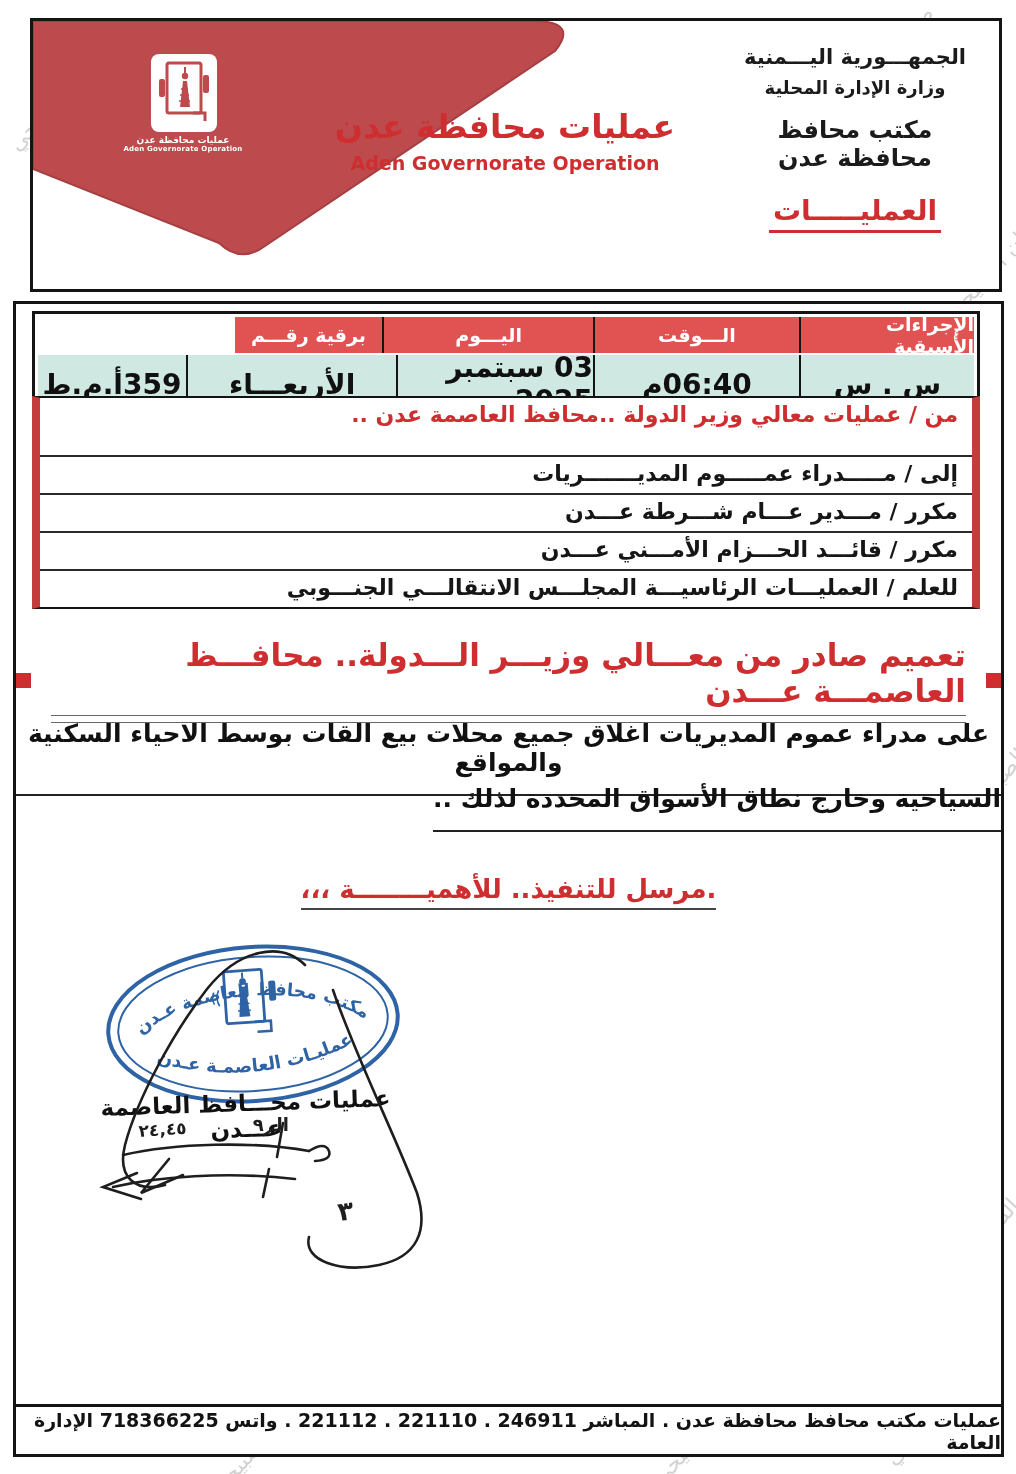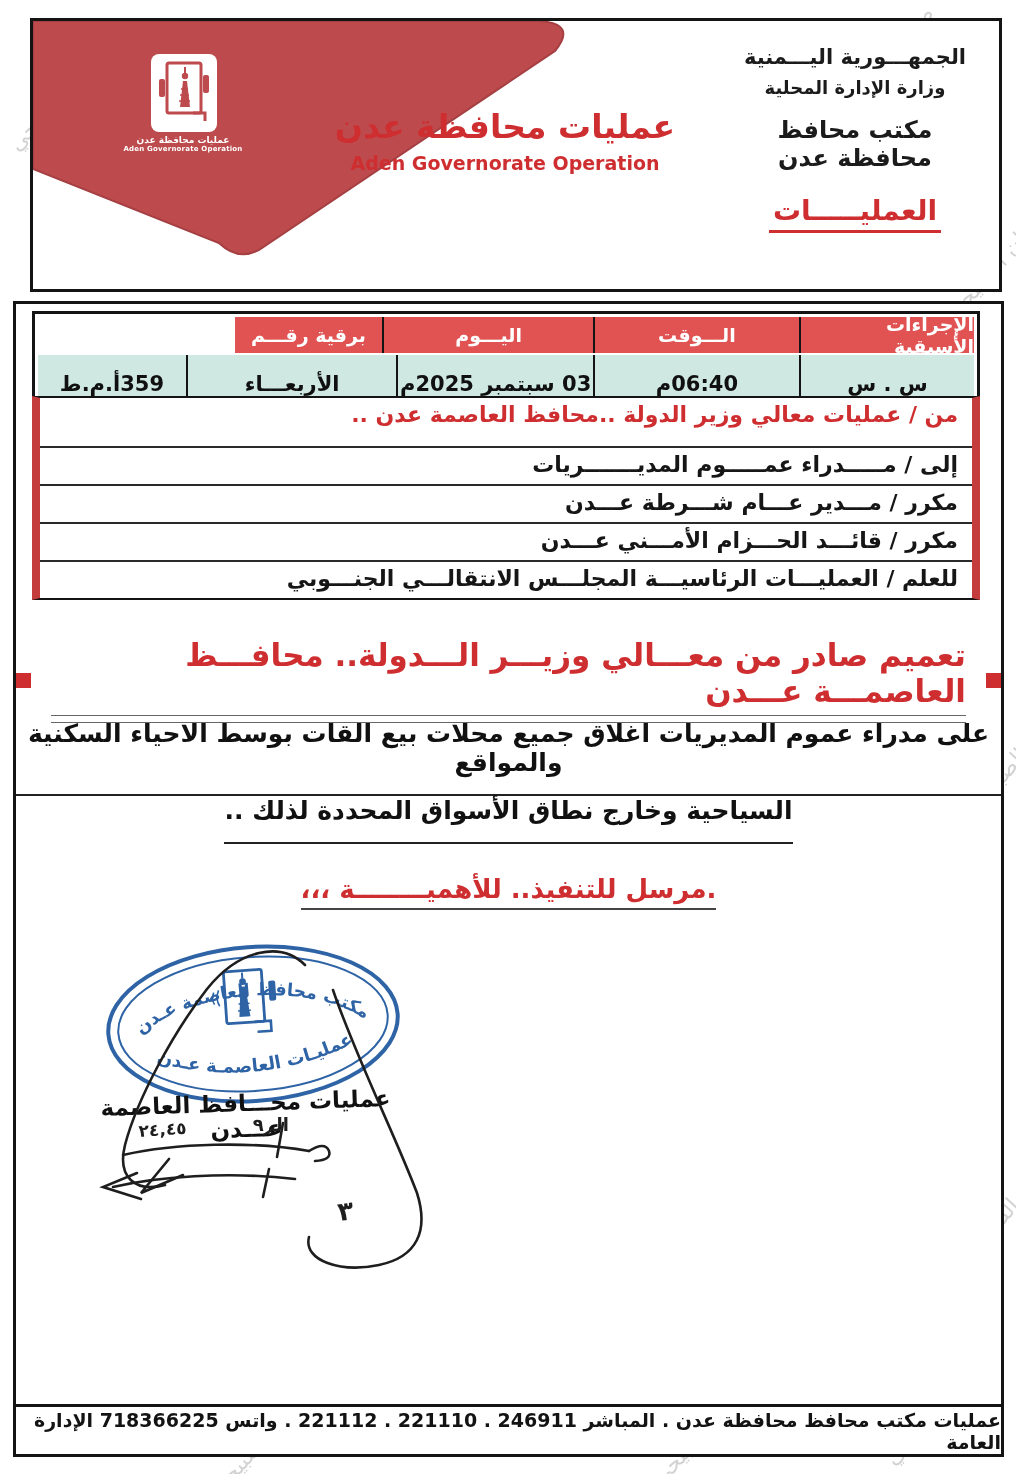--- a/index.html
+++ b/index.html
@@ -32,41 +32,41 @@
        border-bottom:3px solid var(--heading-red);padding:0 4px 3px;}
   
   .content-frame{position:absolute;left:13px;top:301px;width:991px;height:1156px;
       border:3px solid var(--frame-black);background:#fff;z-index:2;}
   .info-table{position:absolute;left:16px;top:7px;width:948px;border:3px solid var(--frame-black);
       background:#fff;padding:3px;}
   .tr{display:flex;direction:rtl;}
   .tr .c{flex:0 0 auto;display:flex;align-items:center;justify-content:center;}
   .tr .c+.c{border-left:0;}
   .thr .c{background:var(--table-header-red);color:#fff;font-weight:bold;font-size:19px;height:36px;}
-  .tvr .c{background:var(--table-row-teal);color:#101010;font-weight:bold;font-size:21px;height:58px;}
+  .tvr .c{background:var(--table-row-teal);color:#101010;font-weight:bold;font-size:28px;height:58px;}
   .tvr{border-top:2px solid #fff;}
   .cw0{width:18.5%;} .cw1{width:22%;} .cw2{width:21%;} .cw3{width:22.5%;} .cw4{width:16%;}
   .tr .c:nth-child(n+2){border-right:2px solid var(--frame-black);}
   .addr-box{position:absolute;left:16px;top:92px;width:948px;
       border-top:2px solid var(--frame-black);border-bottom:2px solid var(--frame-black);
       border-left:8px solid #c43c3c;border-right:8px solid #c43c3c;background:#fff;}
   .addr-row{direction:rtl;text-align:right;padding:4px 14px 0;height:38px;font-weight:bold;
       font-size:22px;color:#161616;}
-  .addr-row:first-child{height:48px;color:var(--heading-red);padding-left:40px;}
+  .addr-row:first-child{height:57px;color:var(--heading-red);padding-left:40px;}
   .addr-row+.addr-row{border-top:2px solid #2a2a2a;}
   .subject-line{position:absolute;left:0;top:333px;width:100%;display:flex;direction:rtl;
       align-items:center;justify-content:center;gap:20px;}
   .sq{width:15px;height:15px;background:var(--heading-red);flex:0 0 auto;}
   .subj-u1{display:inline-block;border-bottom:1.5px solid #666;padding-bottom:6px;}
   .subj-u2{display:inline-block;border-bottom:1.5px solid #666;padding-bottom:6px;
       font-size:31px;font-weight:bold;color:var(--heading-red);direction:rtl;}
   .body-line{position:absolute;left:0;width:100%;text-align:center;direction:rtl;}
   .body-line span{display:inline-block;font-size:25px;font-weight:bold;color:#111;
       border-bottom:2px solid #222;padding-bottom:17px;}
-  .b1{top:415px;} .b2{top:492px;}
+  .b1{top:415px;} .b2{top:480px;text-align:right;}
   .dispatch{position:absolute;left:0;top:570px;width:100%;text-align:center;direction:rtl;}
   .dispatch span{display:inline-block;font-size:26px;font-weight:bold;color:var(--heading-red);
       border-bottom:2px solid #444;padding-bottom:4px;text-align:center;}
   .stamp{position:absolute;left:87px;top:640px;width:300px;height:160px;transform:rotate(-4deg);z-index:3;}
   .stamp-caption{position:absolute;left:50px;top:786px;width:360px;text-align:center;direction:rtl;
       font-size:23px;font-weight:bold;color:#111;transform:rotate(-2deg);z-index:3;}
   .signature{position:absolute;left:27px;top:627px;width:440px;height:380px;z-index:4;}
   .footer-strip{position:absolute;left:0;right:0;bottom:0;height:50px;border-top:3px solid var(--frame-black);
       display:flex;align-items:center;justify-content:center;direction:rtl;}
   .footer-strip span{font-size:19px;font-weight:bold;color:#131313;}

